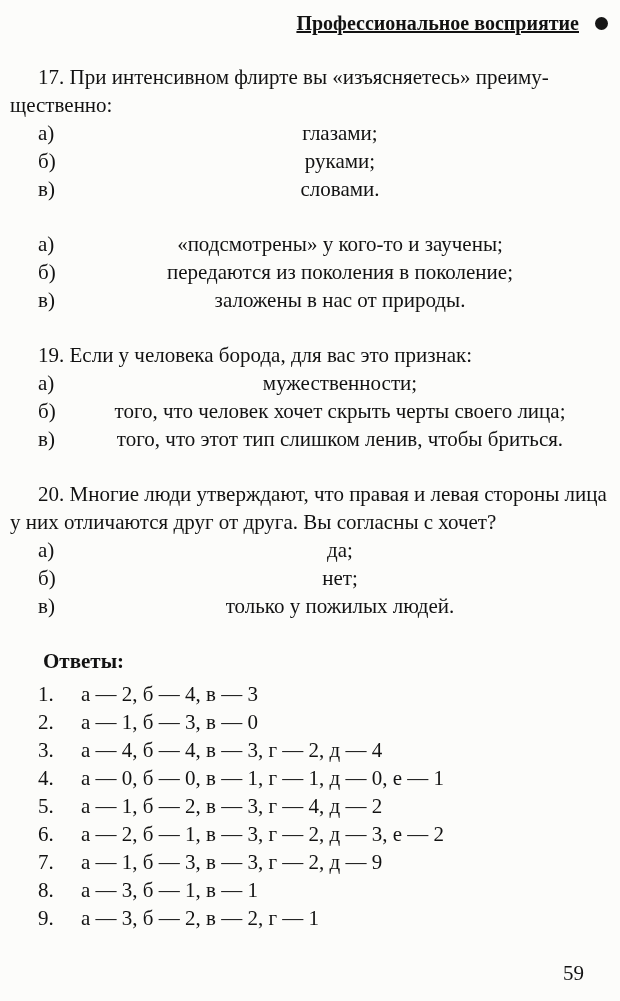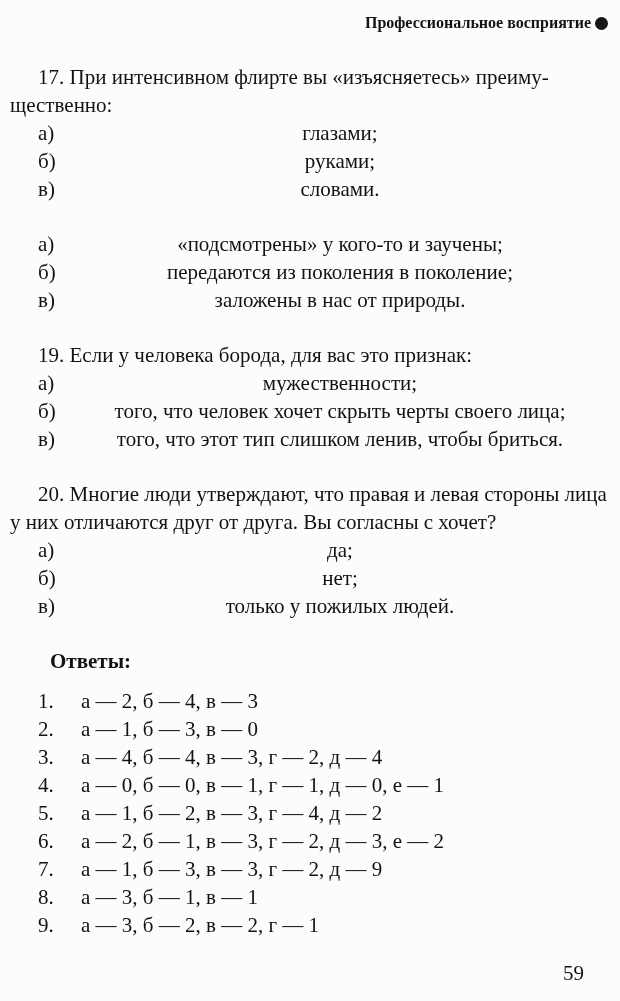--- a/index.html
+++ b/index.html
@@ -16,41 +16,42 @@
     padding: 8px 8px 0 10px;
     font-size: 21px;
     line-height: 28px;
     color: #121212;
     overflow: hidden;
   }
   .page-header {
     display: flex;
     justify-content: flex-end;
     align-items: center;
-    gap: 4px;
+    gap: 16px;
     font-weight: bold;
-    font-size: 16px;
+    font-size: 20px;
     line-height: 26px;
     padding: 2px 4px 0 0;
+    text-decoration: underline;
   }
   .header-bullet {
     width: 13px; height: 13px;
     border-radius: 50%;
     background: #161616;
     display: inline-block;
     flex: 0 0 auto;
   }
   .question { margin-top: 27px; }
   .q-text { margin: 0; text-indent: 28px; }
   .options { list-style: none; margin: 0; padding: 0; }
   .options li { display: flex; }
   .opt-label { flex: 0 0 30px; margin-left: 28px; }
   .opt-text { flex: 1 1 auto; text-align: center; }
   .answers { margin-top: 27px; }
-  .answers-title { margin: 12px; font-weight: bold; padding-left: 28px; }
+  .answers-title { margin: 5px; font-weight: bold; padding-left: 28px; }
   .answer-list { list-style: none; margin: 2px 0 0 0; padding: 0; }
   .answer-list li { display: flex; }
   .ans-num { flex: 0 0 27px; margin-left: 28px; }
   .ans-text { flex: 1 1 auto; margin-left: 16px; }
   .page-number {
     position: absolute;
     right: 36px; bottom: 14px;
     font-size: 21px;
   }
 </style>

